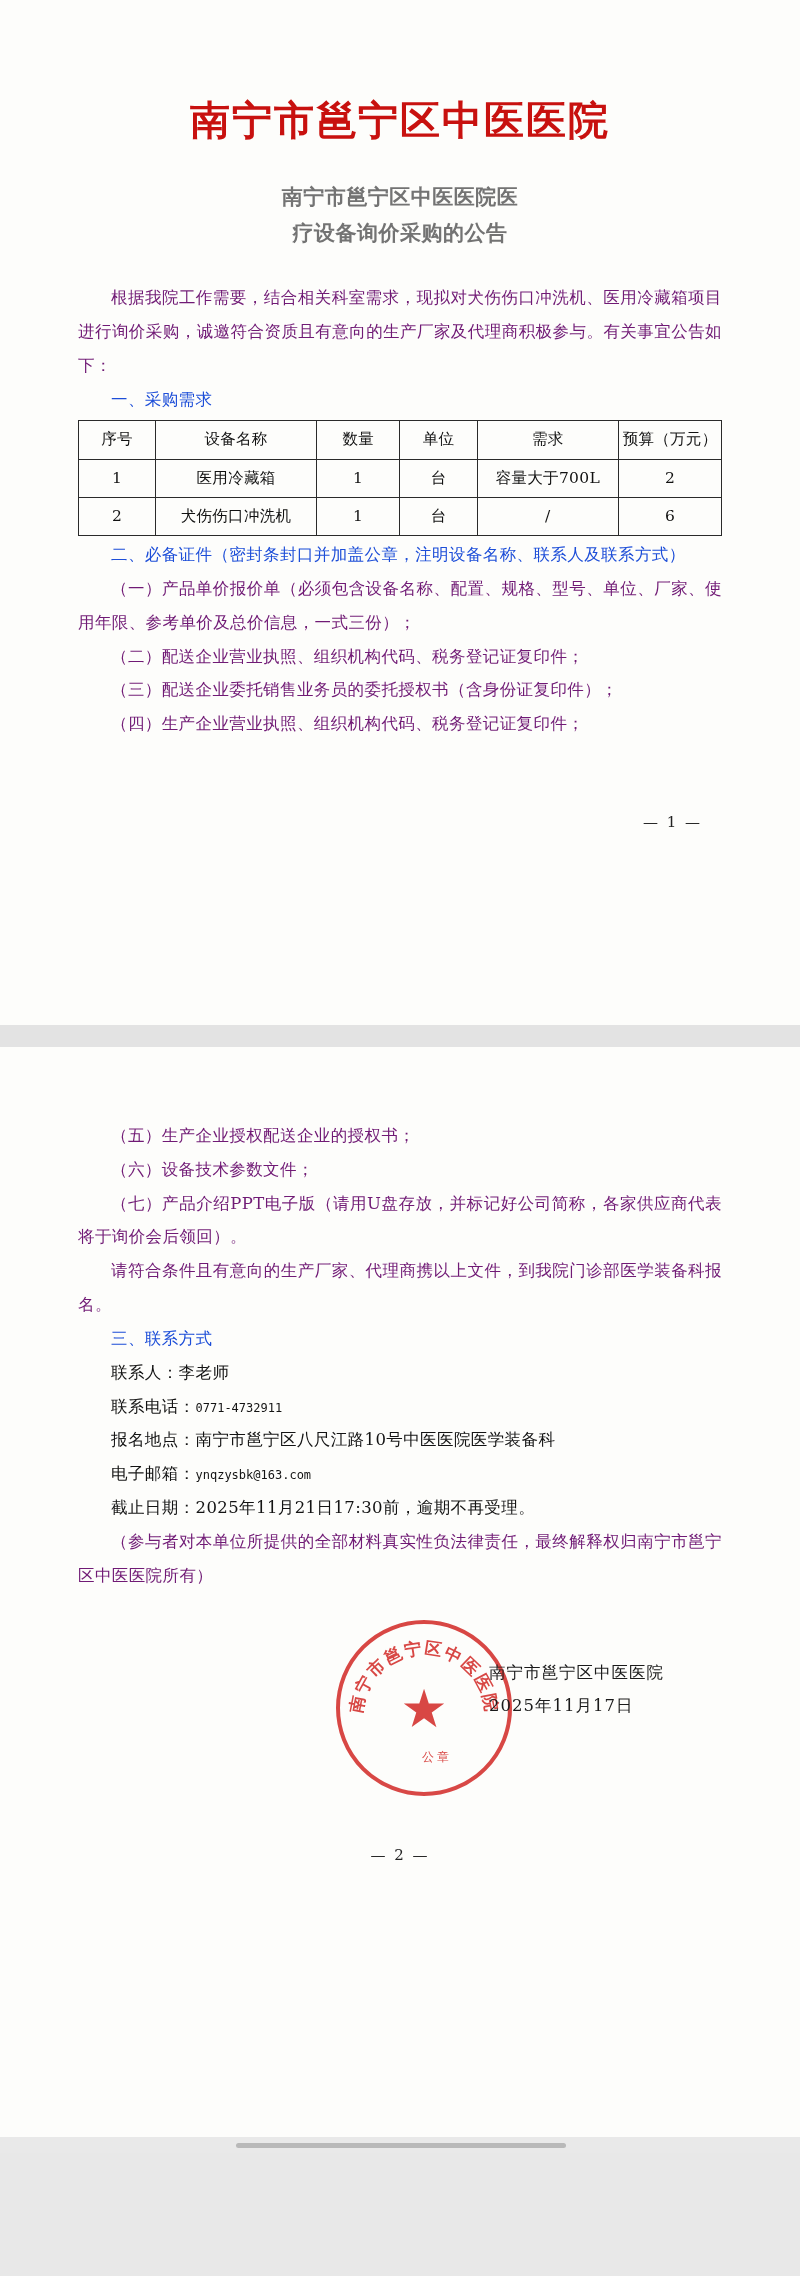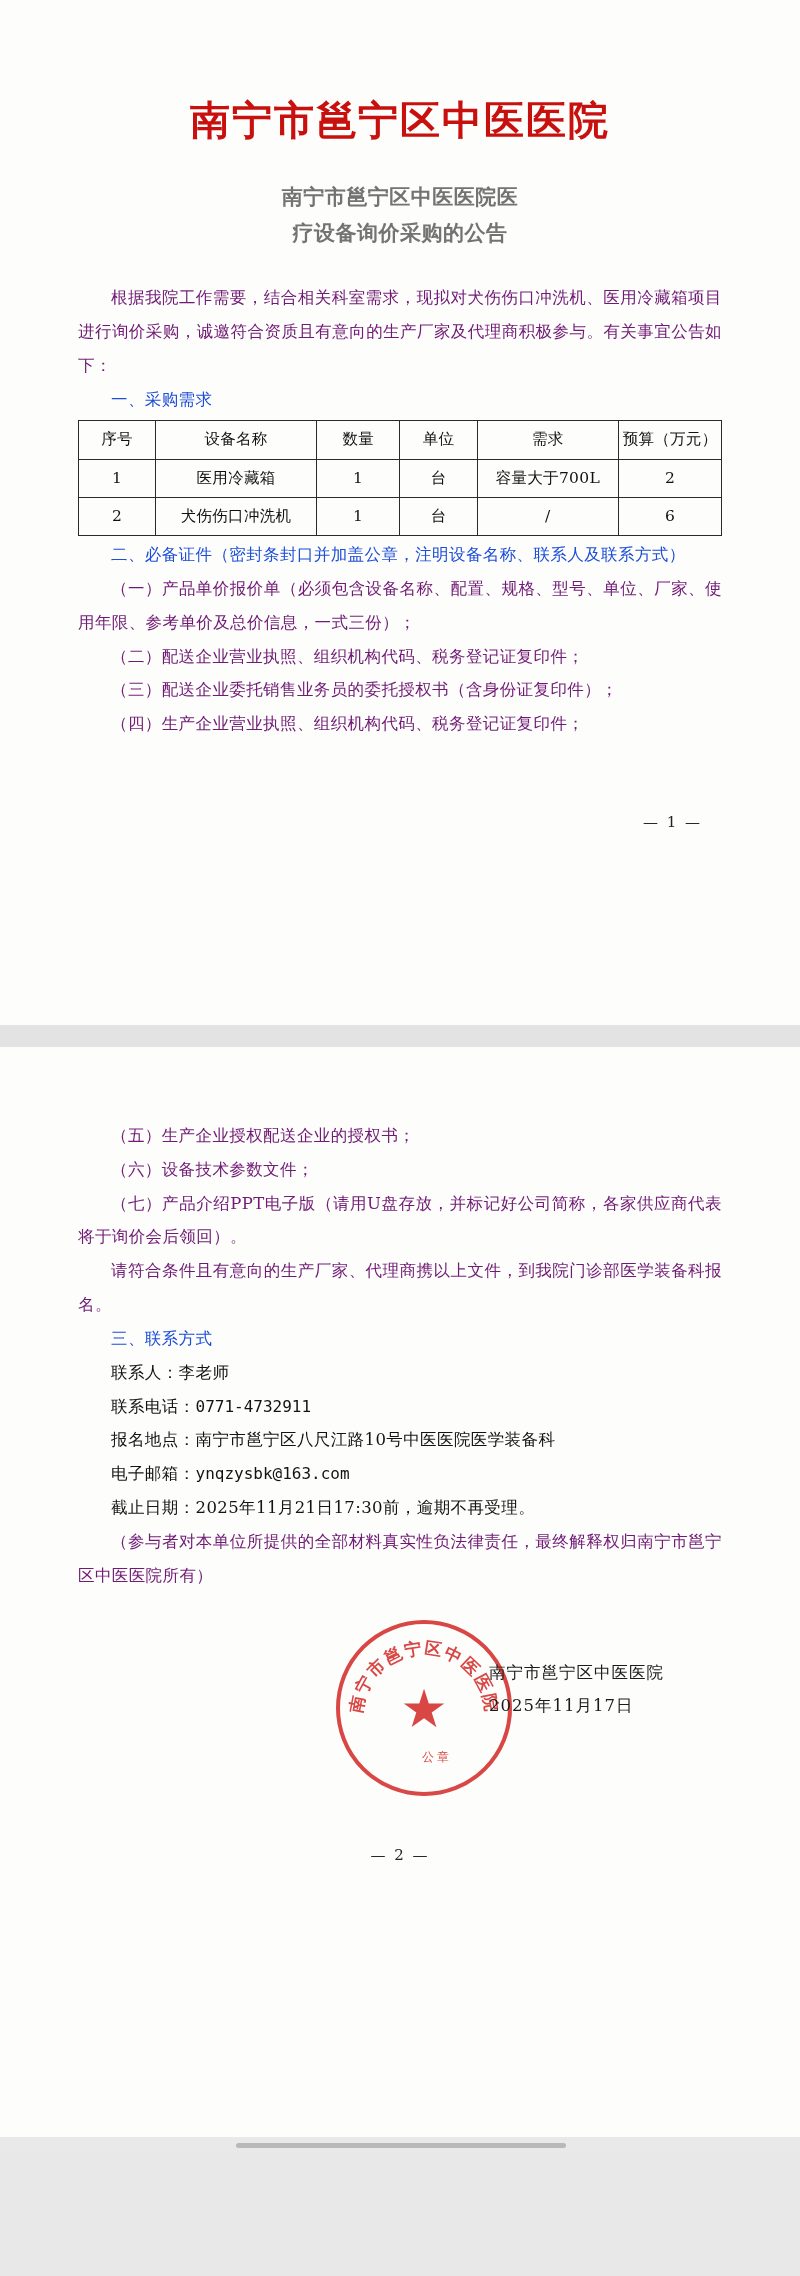--- a/index.html
+++ b/index.html
@@ -125,21 +125,21 @@
   .contact-line {
     font-size: 16.5px;
     line-height: 2.05;
     color: #131313;
     margin: 0;
     text-indent: 2em;
     letter-spacing: 0.4px;
   }
   .contact-line .mono {
     font-family: "DejaVu Sans Mono", "Liberation Mono", monospace;
-    font-size: 16px;
+    font-size: 12px;
     letter-spacing: 0;
   }
 
   
   .sign-area {
     position: relative;
     height: 170px;
     margin-top: 26px;
   }
   .sign-text {

